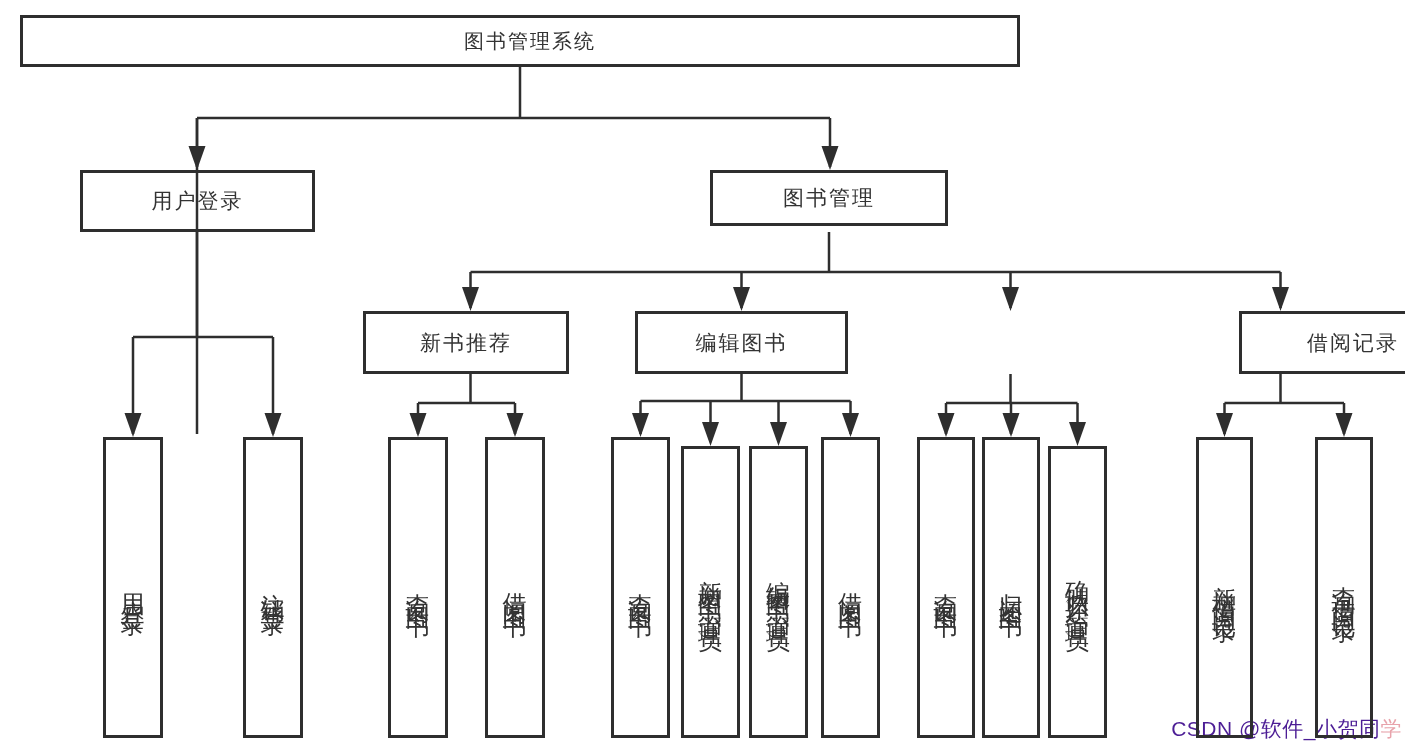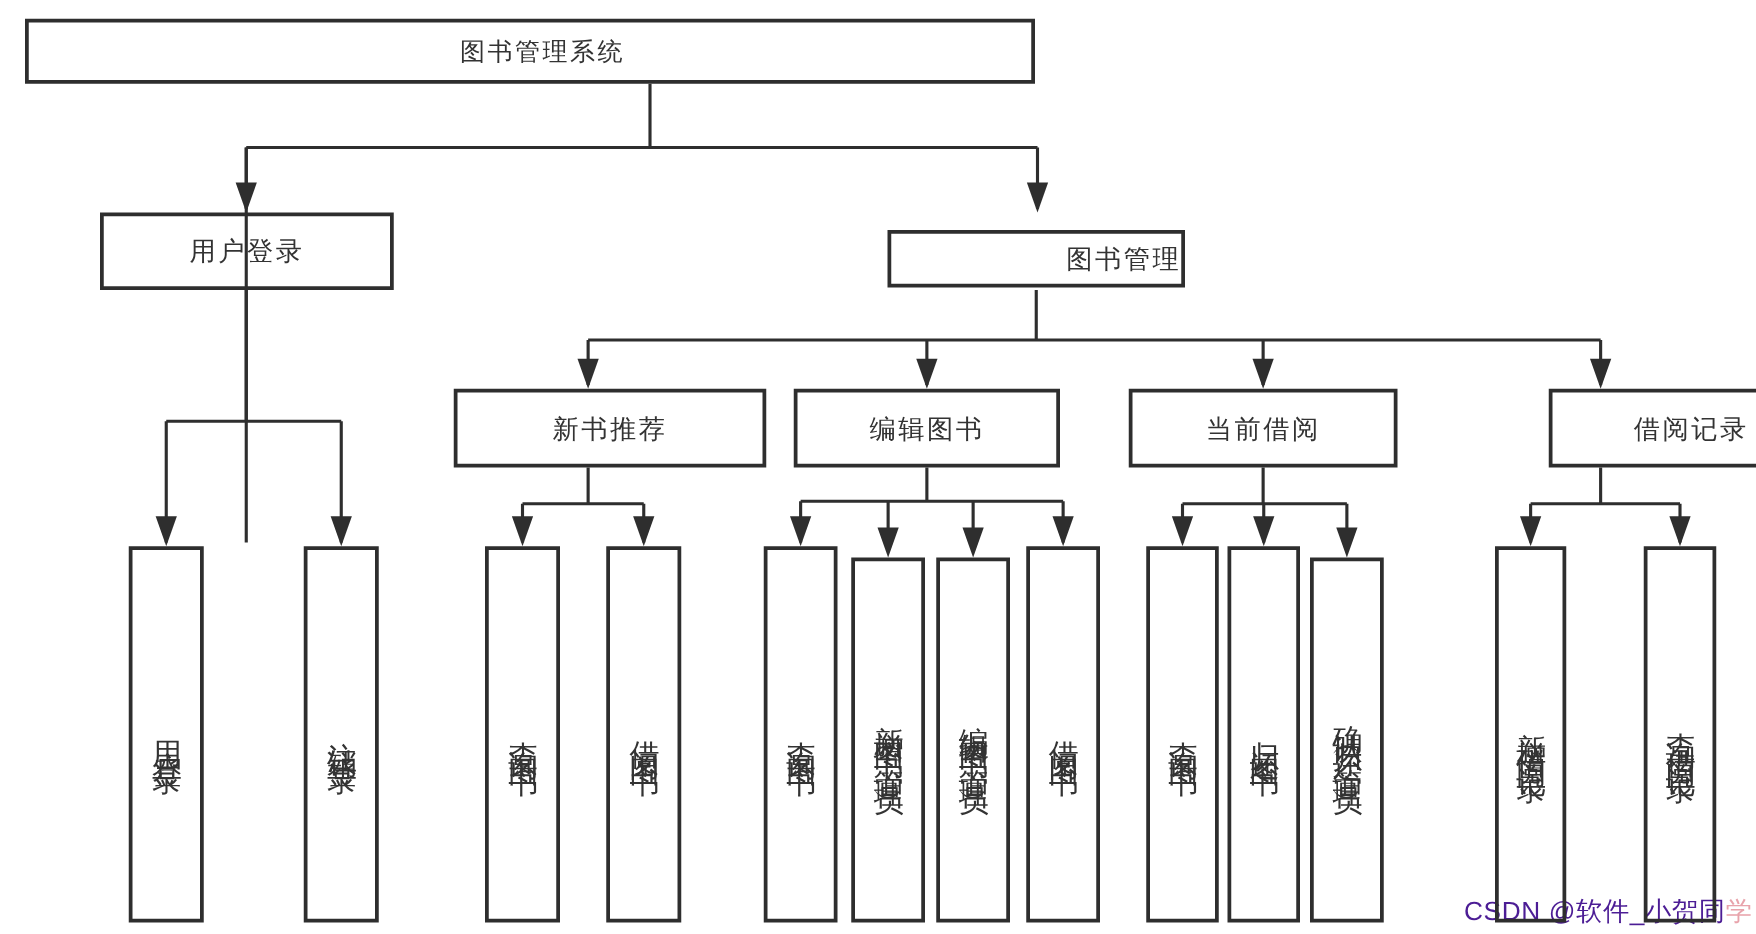--- a/index.html
+++ b/index.html
@@ -97,39 +97,36 @@
       <polygon points="1002.5,413 1019.5,413 1011,437"></polygon>
       <polygon points="1069,422 1086,422 1077.5,446"></polygon>
 
       <polygon points="1216,413 1233,413 1224.5,437"></polygon>
       <polygon points="1335.5,413 1352.5,413 1344,437"></polygon>
     </g>
   </svg>
 
   <div id="watermark"><span class="wm-gray">CSDN @软件_小贺同</span><span class="wm-pink">学</span></div>
 
-  <div class="node root" style="left:20px;top:15px;width:808px;height:52px;padding-left:20px;">
+  <div class="node root" style="left:20px;top:15px;width:1000px;height:52px;padding-left:20px;">
     <span class="hlabel">图书管理系统</span>
   </div>
 
   <div class="node" style="left:80px;top:170px;width:235px;height:62px;">
     <span class="hlabel">用户登录</span>
   </div>
-  <div class="node" style="left:710px;top:184px;width:238px;height:46px;justify-content:flex-end;">
+  <div class="node" style="left:710px;top:170px;width:238px;height:56px;">
     <span class="hlabel">图书管理</span>
   </div>
 
-  <div class="node" style="left:363px;top:311px;width:250px;height:63px;">
+  <div class="node" style="left:363px;top:311px;width:206px;height:63px;">
     <span class="hlabel">新书推荐</span>
   </div>
   <div class="node" style="left:635px;top:311px;width:213px;height:63px;">
     <span class="hlabel">编辑图书</span>
-  </div>
-  <div class="node" style="left:903px;top:311px;width:215px;height:63px;">
-    <span class="hlabel">当前借阅</span>
   </div>
   <div class="node" style="left:1239px;top:311px;width:228px;height:63px;align-items:center;">
     <span class="hlabel">借阅记录</span>
   </div>
 
   <div class="node" style="left:103px;top:437px;width:60px;height:301px;">
     <span class="vlabel">用户登录</span>
   </div>
   <div class="node" style="left:243px;top:437px;width:60px;height:301px;">
     <span class="vlabel">注销登录</span>

